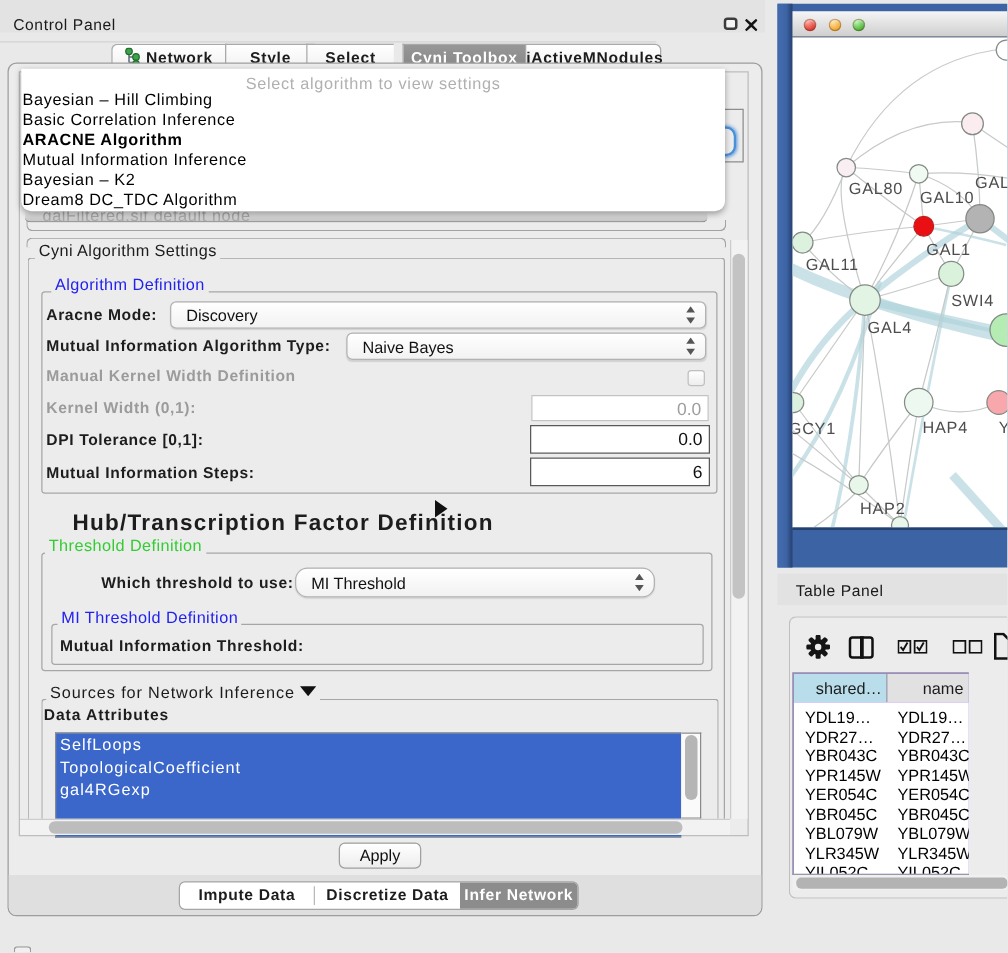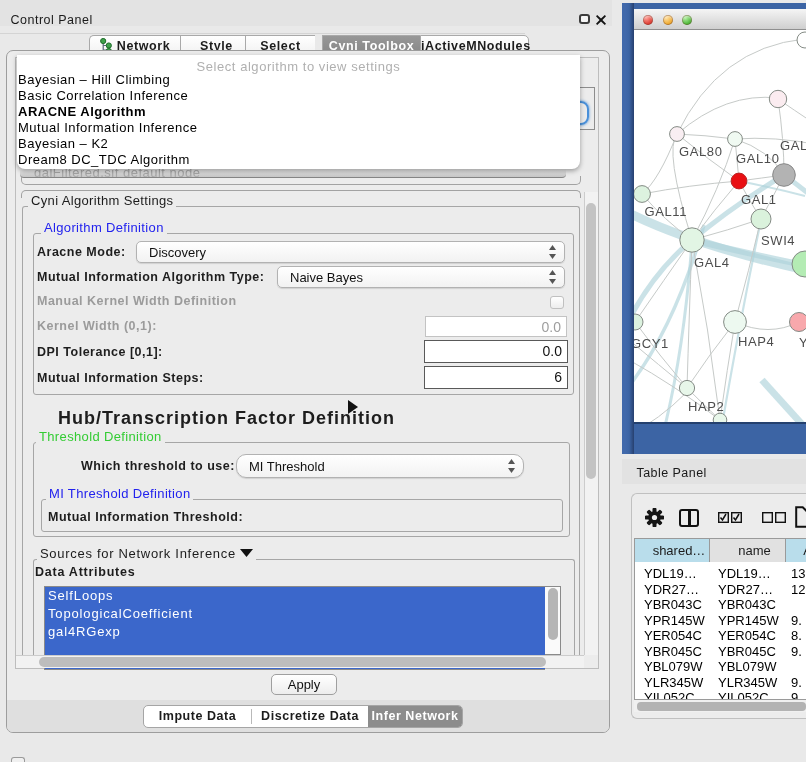--- a/index.html
+++ b/index.html
@@ -87,21 +87,21 @@
   background:linear-gradient(#f5f5f5,#cfcfcf); border-bottom:1px solid #8f8f8f; }
 .light { position:absolute; top:15px; width:10px; height:10px; border-radius:50%; box-shadow:inset 0 0 0 1px rgba(90,40,20,0.35), inset 0 2px 2px rgba(255,255,255,0.5); }
 #netcontent { left:634px; top:30px; width:172px; height:392px; background:#ffffff; }
 #netdark { left:634px; top:422px; width:172px; height:2px; background:#24406e; }
 
 
 #tpbar { left:622px; top:459px; width:184px; height:25px; background:#e2e2e2; }
 #tptext { left:636.5px; top:466px; font-size:12.5px; letter-spacing:0.45px; color:#1a1a1a; }
 #panelC { left:631px; top:493px; width:175px; height:226px; background:#ececec;
   border:1px solid #c0c0c0; border-radius:6px 0 0 6px; border-right:none; }
-#tablewrap { left:634px; top:538px; width:172px; height:162px; background:#8b5cf6; border:1px solid #9a9a9a; border-right:none; overflow:hidden; }
+#tablewrap { left:634px; top:538px; width:141px; height:162px; background:#8b5cf6; border:1px solid #9a9a9a; border-right:none; overflow:hidden; }
 .th { position:absolute; top:0; height:23px; border-right:1px solid #9a9a9a;
   font-size:13px; color:#1c1c1c; text-align:center; line-height:23px; text-indent:14px; }
 .trow { position:absolute; font-size:13px; color:#000; white-space:nowrap; }
 #tbhscroll { left:634px; top:700px; width:172px; height:12px; background:#f0f0f0; }
 #tbhthumb { left:637px; top:702px; width:169px; height:9px; background:#b3b3b3; border-radius:4px; }
 
 #miniicon { left:11px; top:757px; width:14px; height:5px; background:#f0f0f0; border:1.5px solid #9a9a9a; border-bottom:none; border-radius:3px 3px 0 0; }
 </style>
 </head>
 <body>

